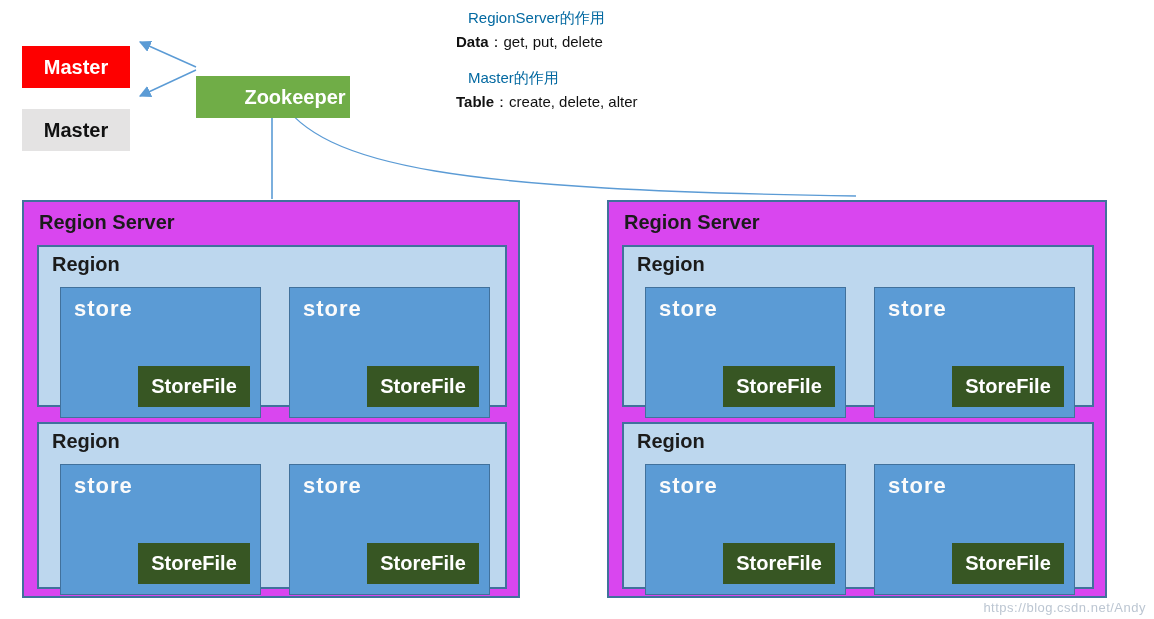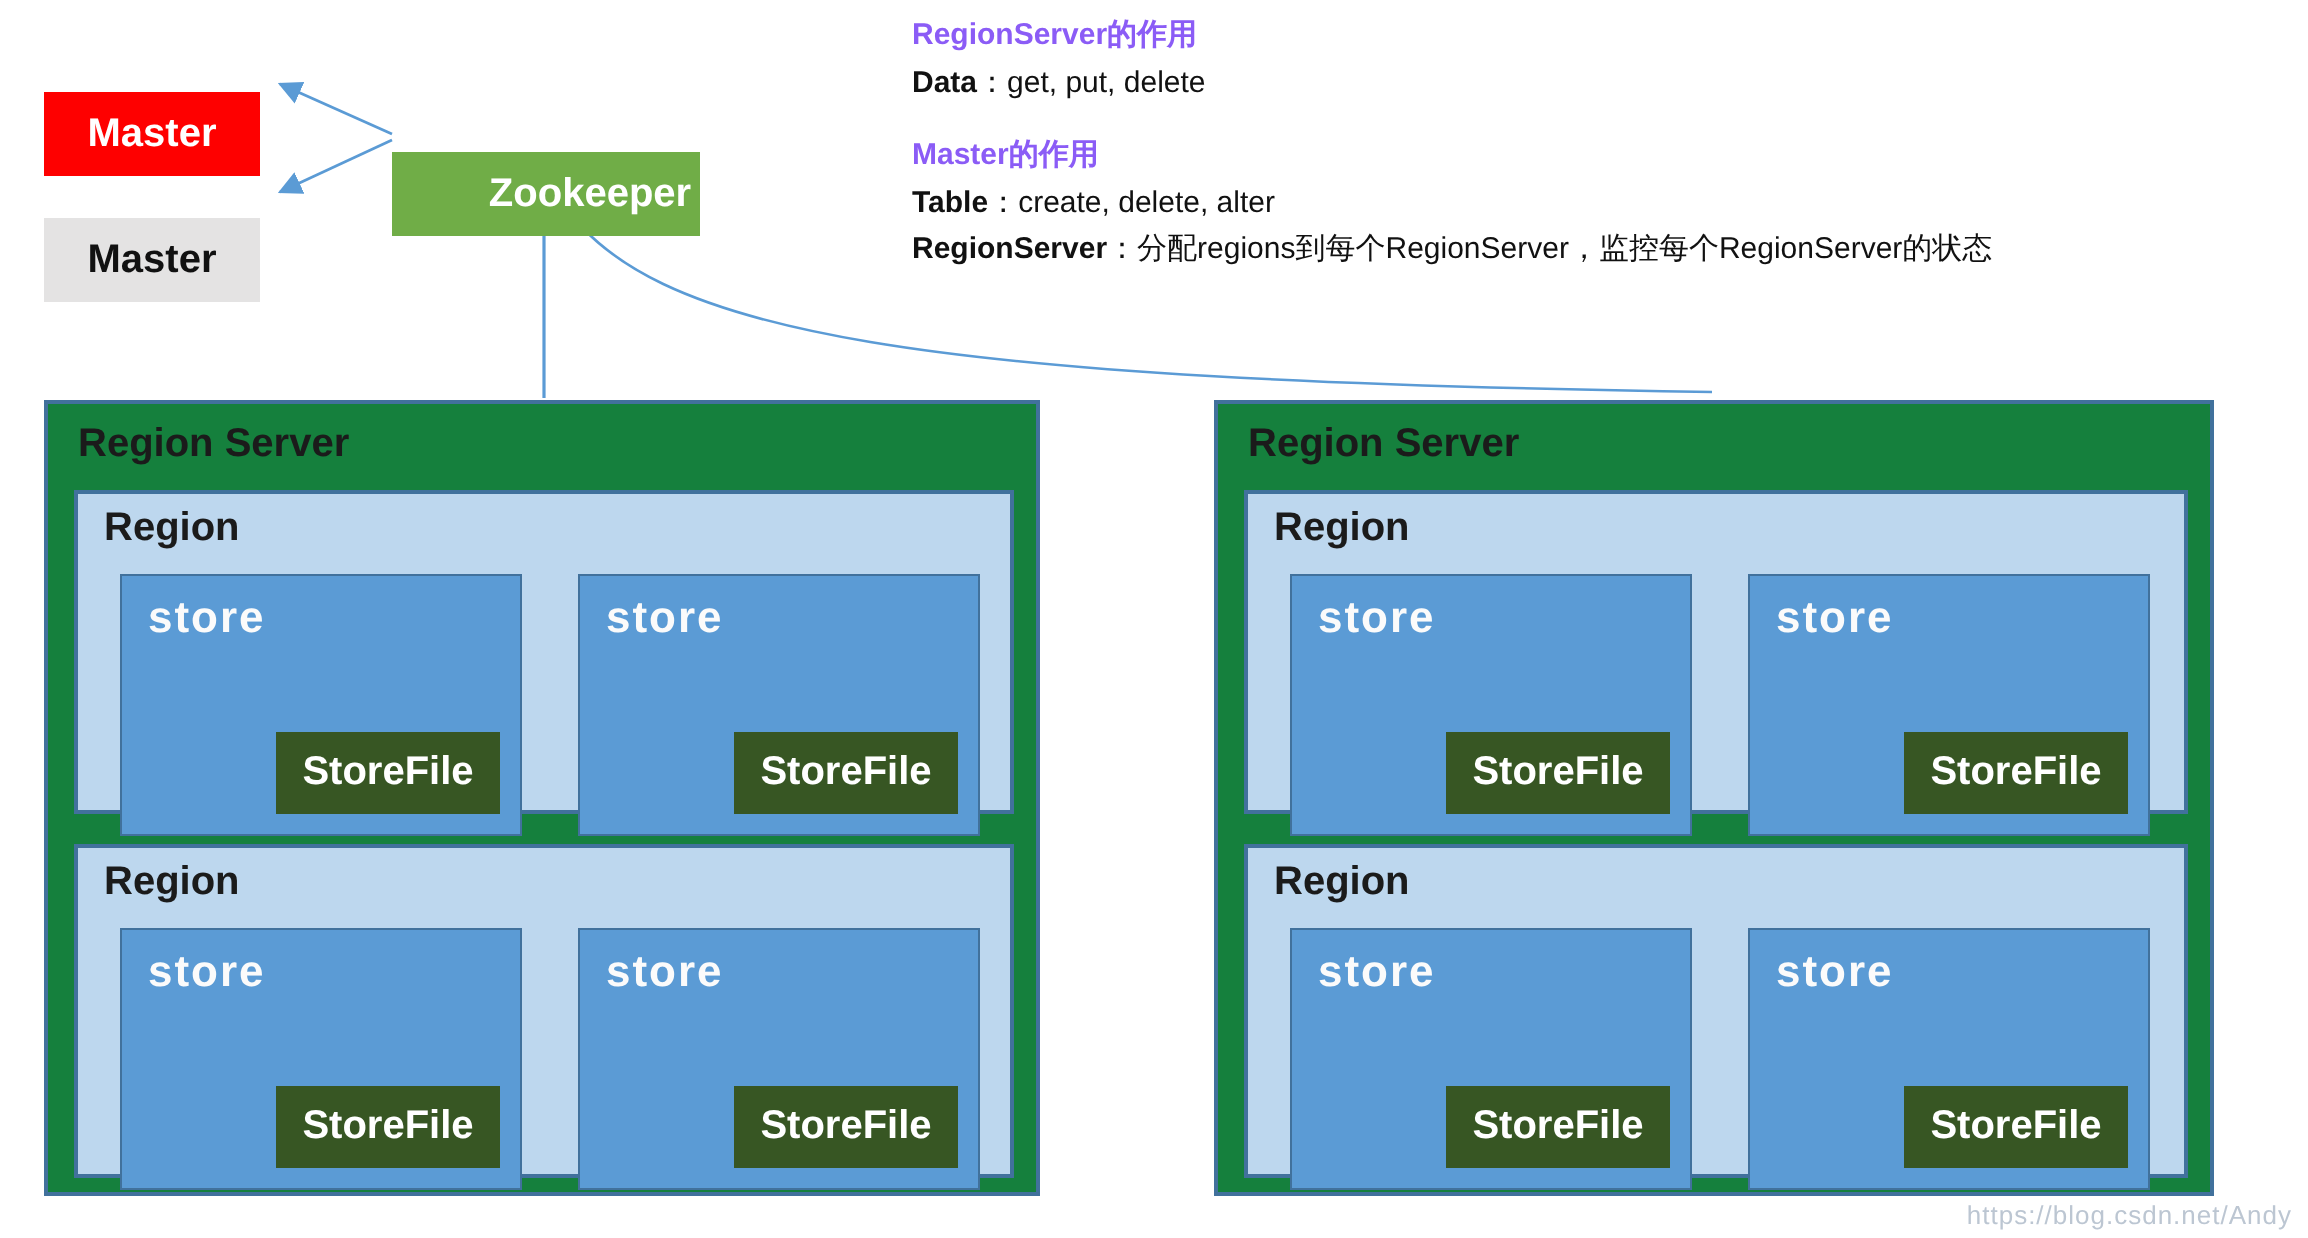--- a/index.html
+++ b/index.html
@@ -11,30 +11,30 @@
   .node{
     position:absolute;display:flex;align-items:center;justify-content:center;
     font-weight:bold;font-size:20px;box-sizing:border-box;margin-top:28px;
   }
   #master-active{left:22px;top:18px;width:108px;height:42px;background:#fe0000;color:#ffffff;}
   #master-standby{left:22px;top:81px;width:108px;height:42px;background:#e4e3e3;color:#111111;}
   #zookeeper{left:196px;top:48px;width:154px;height:42px;background:#70ad47;color:#ffffff;padding-left:44px;}
 
   
   #notes{position:absolute;left:456px;top:6px;width:695px;font-size:15px;line-height:23px;color:#111111;}
-  .note-heading{color:#8b5cf6;font-weight:bold;font-size:15px;margin:0 0 1px 0;}
+  .note-heading{color:#0369a1;font-weight:normal;font-size:15px;margin:0 0 1px 12px;}
   .note-group + .note-group{margin-top:13px;}
   .note-line b{font-weight:bold;}
 
   
   #arrows{position:absolute;left:0;top:0;width:1154px;height:619px;pointer-events:none;}
 
   
   .server{
-    position:absolute;top:200px;height:398px;background:#15803d;
+    position:absolute;top:200px;height:398px;background:#d946ef;
     border:2px solid #41719c;box-sizing:border-box;
   }
   #server-0{left:22px;width:498px;}
   #server-1{left:607px;width:500px;}
   .server-title{font-weight:bold;font-size:20px;color:#1b1b1b;padding:9px 0 0 15px;}
 
   .region{
     position:absolute;left:13px;right:11px;background:#bdd7ee;
     border:2px solid #41719c;box-sizing:border-box;
   }
@@ -83,21 +83,20 @@
   <div class="node" id="zookeeper">Zookeeper</div>
 
   <div id="notes">
     <div class="note-group">
       <div class="note-heading">RegionServer的作用</div>
       <div class="note-line"><b>Data</b><span>：get, put, delete</span></div>
     </div>
     <div class="note-group">
       <div class="note-heading">Master的作用</div>
       <div class="note-line"><b>Table</b><span>：create, delete, alter</span></div>
-      <div class="note-line"><b>RegionServer</b><span>：分配regions到每个RegionServer，监控每个RegionServer的状态</span></div>
     </div>
   </div>
 
   <div class="server" id="server-0">
     <div class="server-title">Region Server</div>
 
     <div class="region region-0">
       <div class="region-title">Region</div>
       <div class="store store-0">
         <div class="store-label">store</div>

